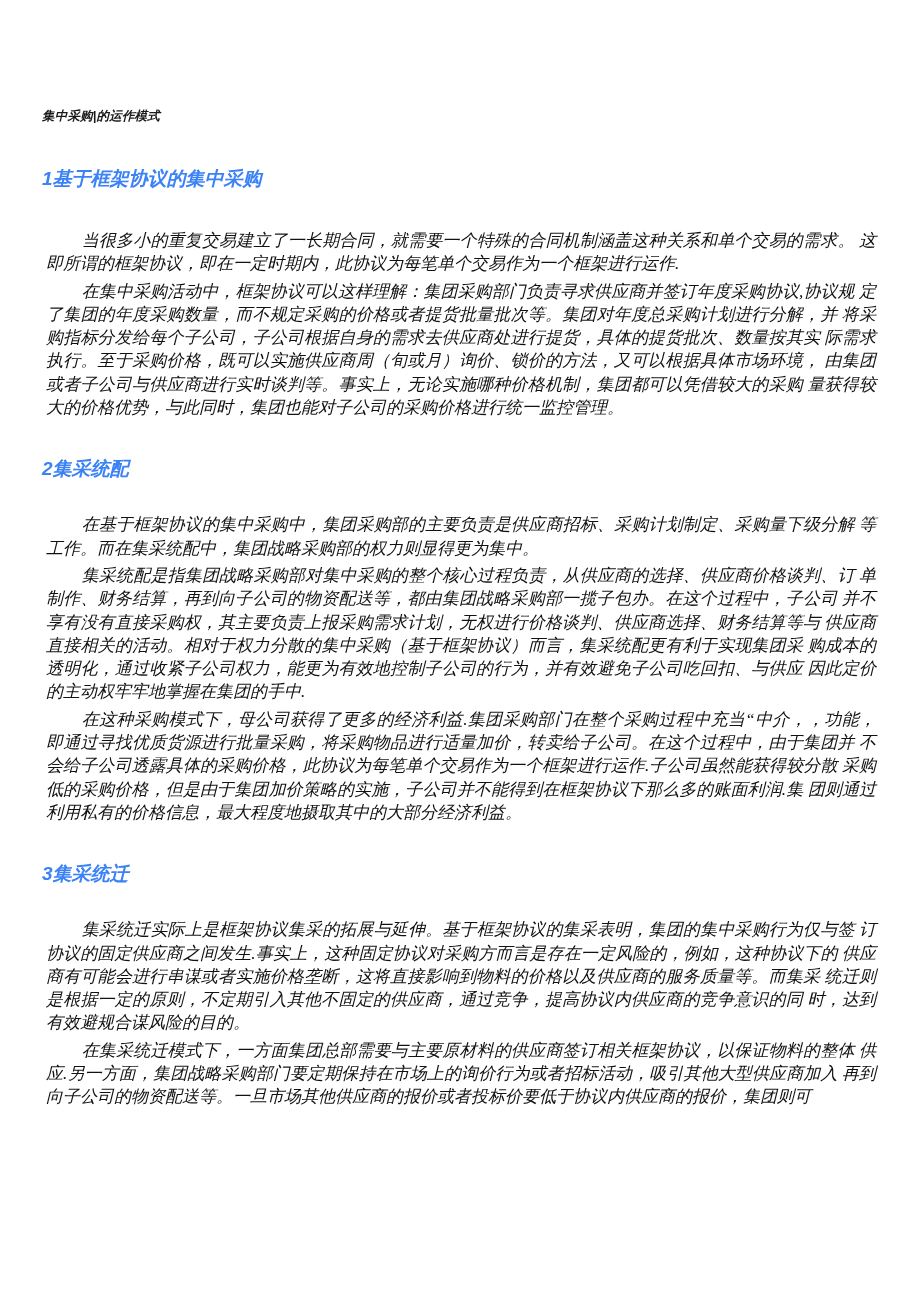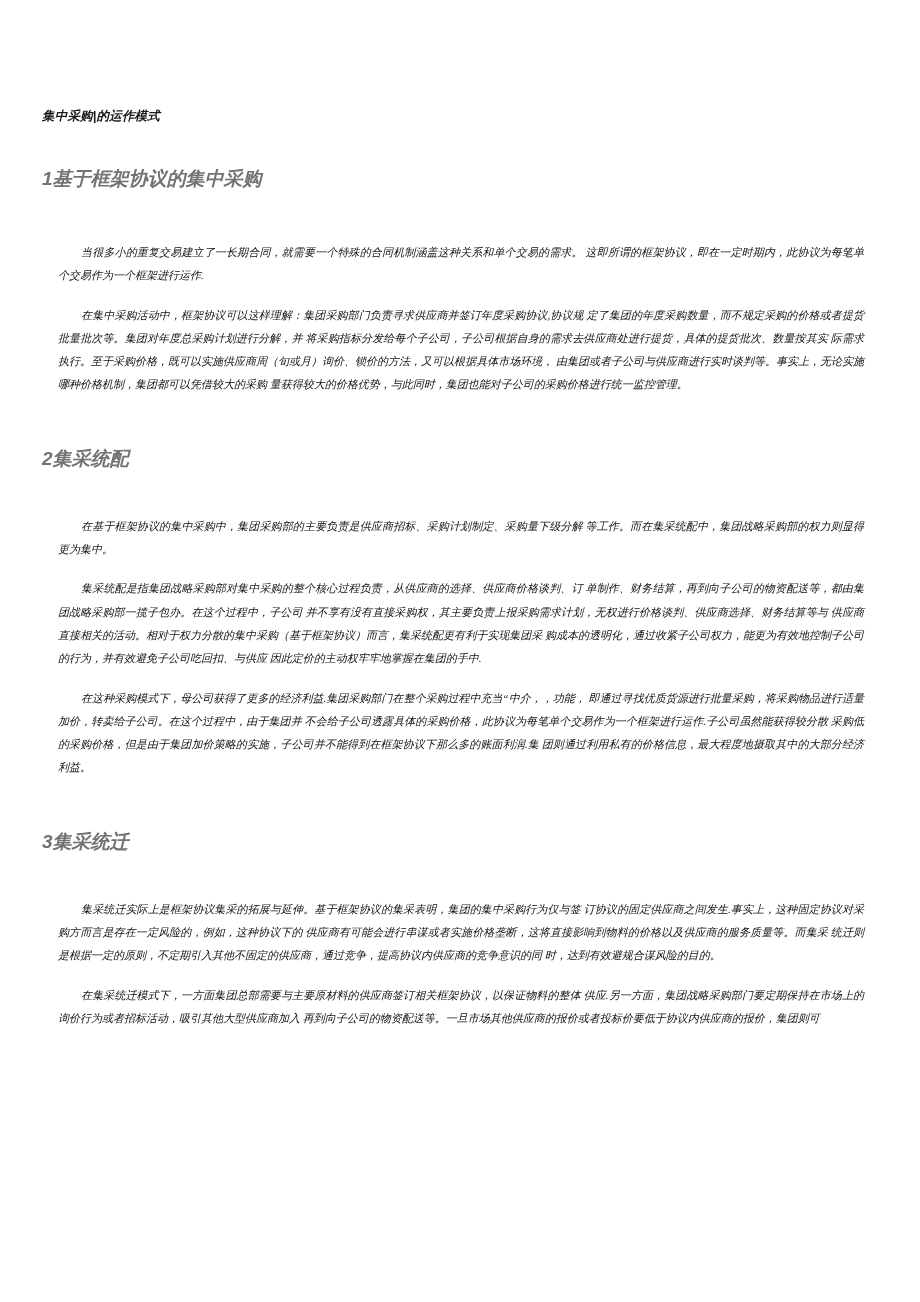--- a/index.html
+++ b/index.html
@@ -48,29 +48,29 @@
     width: 838px;
   }
 
   h2.section-heading {
     font-family: "Liberation Sans", "DejaVu Sans", sans-serif;
     font-weight: bold;
     font-size: 19px;
     line-height: 24px;
     margin: 0;
     padding: 0;
-    color: #737373;
+    color: #3b82f6;
     letter-spacing: 0px;
   }
 
   p.body-par {
     font-family: "Liberation Serif", "DejaVu Serif", serif;
-    font-size: 11px;
+    font-size: 17px;
     line-height: 23.3px;
-    margin: 16px;
+    margin: 4px;
     padding: 0;
     text-align: justify;
     text-justify: inter-character;
     color: #111111;
     letter-spacing: 0px;
     word-break: break-all;
     text-indent: 0;
   }
 
   p.body-par.indent {

